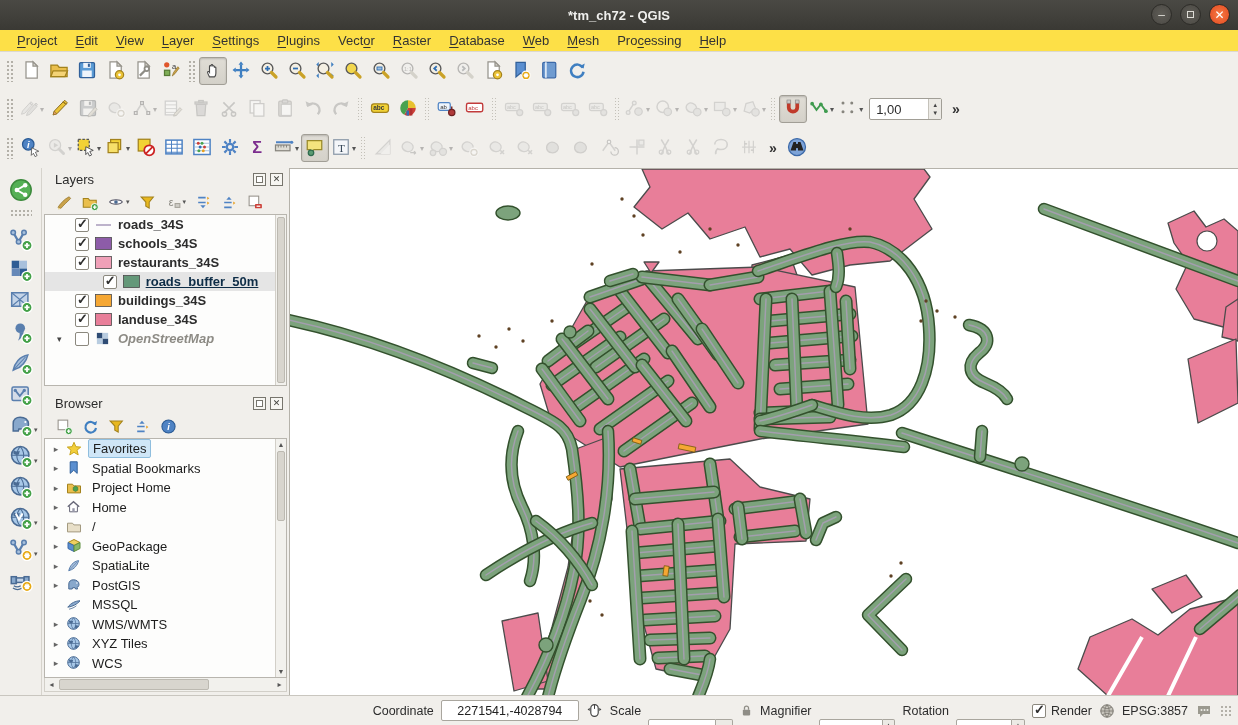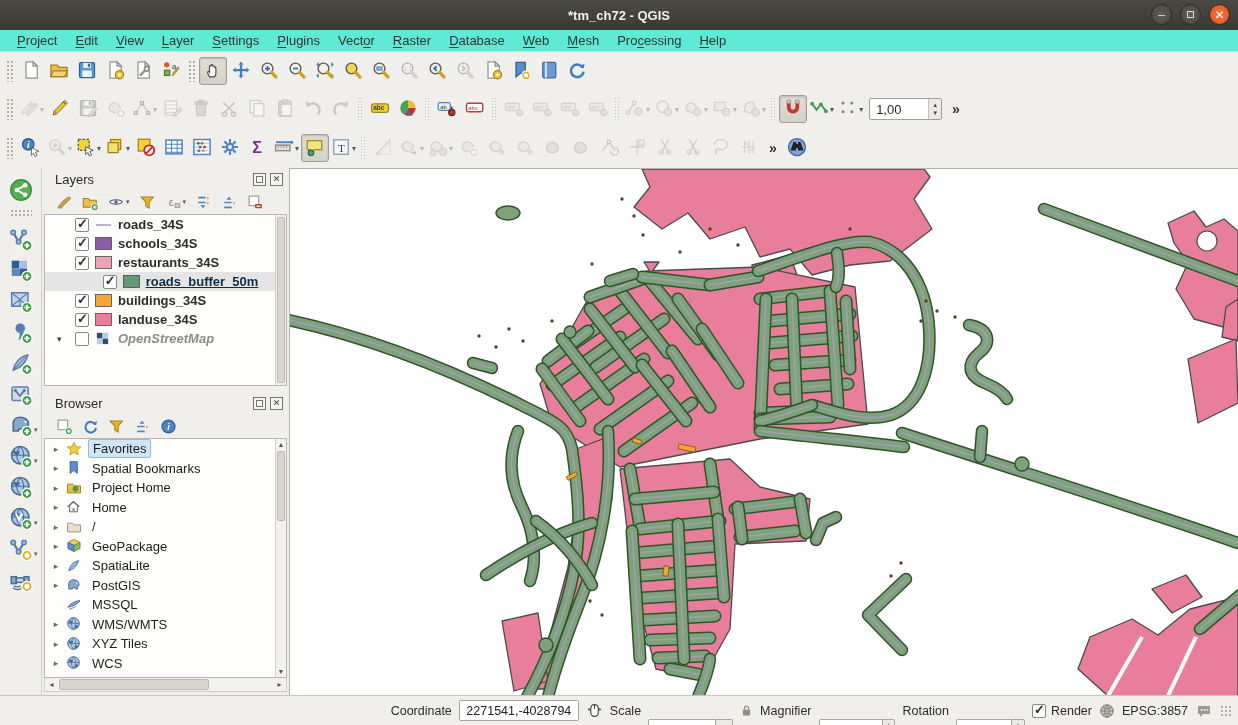--- a/index.html
+++ b/index.html
@@ -6,21 +6,21 @@
   body{font-family:"Liberation Sans",sans-serif;background:#555;}
   #app{position:relative;width:1238px;height:725px;background:#f1efeb;overflow:hidden;font-size:13px;color:#2c2c2c;}
   
   #titlebar{position:absolute;top:0;left:0;right:0;height:30px;background:linear-gradient(#4a4944,#3a3934);display:flex;align-items:center;justify-content:center;}
   #titlebar .title{color:#f0f0ee;font-weight:bold;font-size:13px;}
   #winbtns{position:absolute;right:8px;top:4px;display:flex;gap:8px;}
   .wbtn{width:21px;height:21px;border-radius:50%;background:radial-gradient(#5f5d57,#4a4843);border:1px solid #2c2b27;color:#dedcd6;display:flex;align-items:center;justify-content:center;font-size:12px;line-height:1;}
   .wbtn.close{background:radial-gradient(#f57a45,#e4491f);color:#fff;}
   .wbtn .maxsq{width:7px;height:7px;border:1.5px solid #dedcd6;display:block;}
   
-  #menubar{position:absolute;top:30px;left:0;right:0;height:22px;background:#5eead4;border-bottom:1px solid #dbd8d1;display:flex;align-items:center;padding-left:8px;}
+  #menubar{position:absolute;top:30px;left:0;right:0;height:22px;background:#fde047;border-bottom:1px solid #dbd8d1;display:flex;align-items:center;padding-left:8px;}
   .mitem{padding:1px 9px;color:#333;}
   .mitem u{text-underline-offset:2px;}
   
   #toolbars{position:absolute;top:52px;left:0;right:0;height:116px;background:#f1efeb;}
   .trow{display:flex;align-items:center;height:38px;padding-left:3px;}
   .trow2{height:38px;}.trow3{height:40px;}
   .tgrip{width:8px;height:22px;margin:0 3px;background-image:radial-gradient(#b3b0a8 1px,transparent 1.1px);background-size:4px 4px;}
   .tsep{width:7px;height:24px;margin:0 2px;background-image:radial-gradient(#c3c0b8 .8px,transparent 1px);background-size:3px 3px;}
   .tbtn{height:28px;min-width:28px;display:flex;align-items:center;justify-content:center;border:1px solid transparent;border-radius:3px;padding:0 1px;}
   .tbtn .caret{font-size:8px;color:#555;margin-left:1px;}
@@ -1378,21 +1378,21 @@
         <circle cx="448" cy="76" r="1.7" fill="#5e4123"></circle>
         <circle cx="560" cy="60" r="1.7" fill="#5e4123"></circle>
         <circle cx="300" cy="432" r="1.7" fill="#5e4123"></circle>
         <circle cx="312" cy="446" r="1.7" fill="#5e4123"></circle>
         <circle cx="665" cy="148" r="1.7" fill="#5e4123"></circle>
       </svg>
   </div>
 
   <div id="statusbar">
     <span class="sb-label" style="margin-left:auto;">Coordinate</span>
-    <span class="sb-field" style="width:120px;align-items:center;">
+    <span class="sb-field" style="width:138px;align-items:center;">
         <input value="2271541,-4028794" style="">
       </span>
     <svg width="17" height="17" viewBox="0 0 16 16">
         <rect x="4.5" y="2.5" width="7" height="11" rx="3.4" fill="#fff" stroke="#444" stroke-width="1.1"></rect>
         <path d="M8 2.5v4" stroke="#444" stroke-width="1"></path>
         <path d="M1.5 7l2-1.5v3zM14.5 7l-2-1.5v3z" fill="#444"></path>
       </svg>
     <span class="sb-label">Scale</span>
     <span class="joined">
       <span class="sb-field" style="width:68px;">

